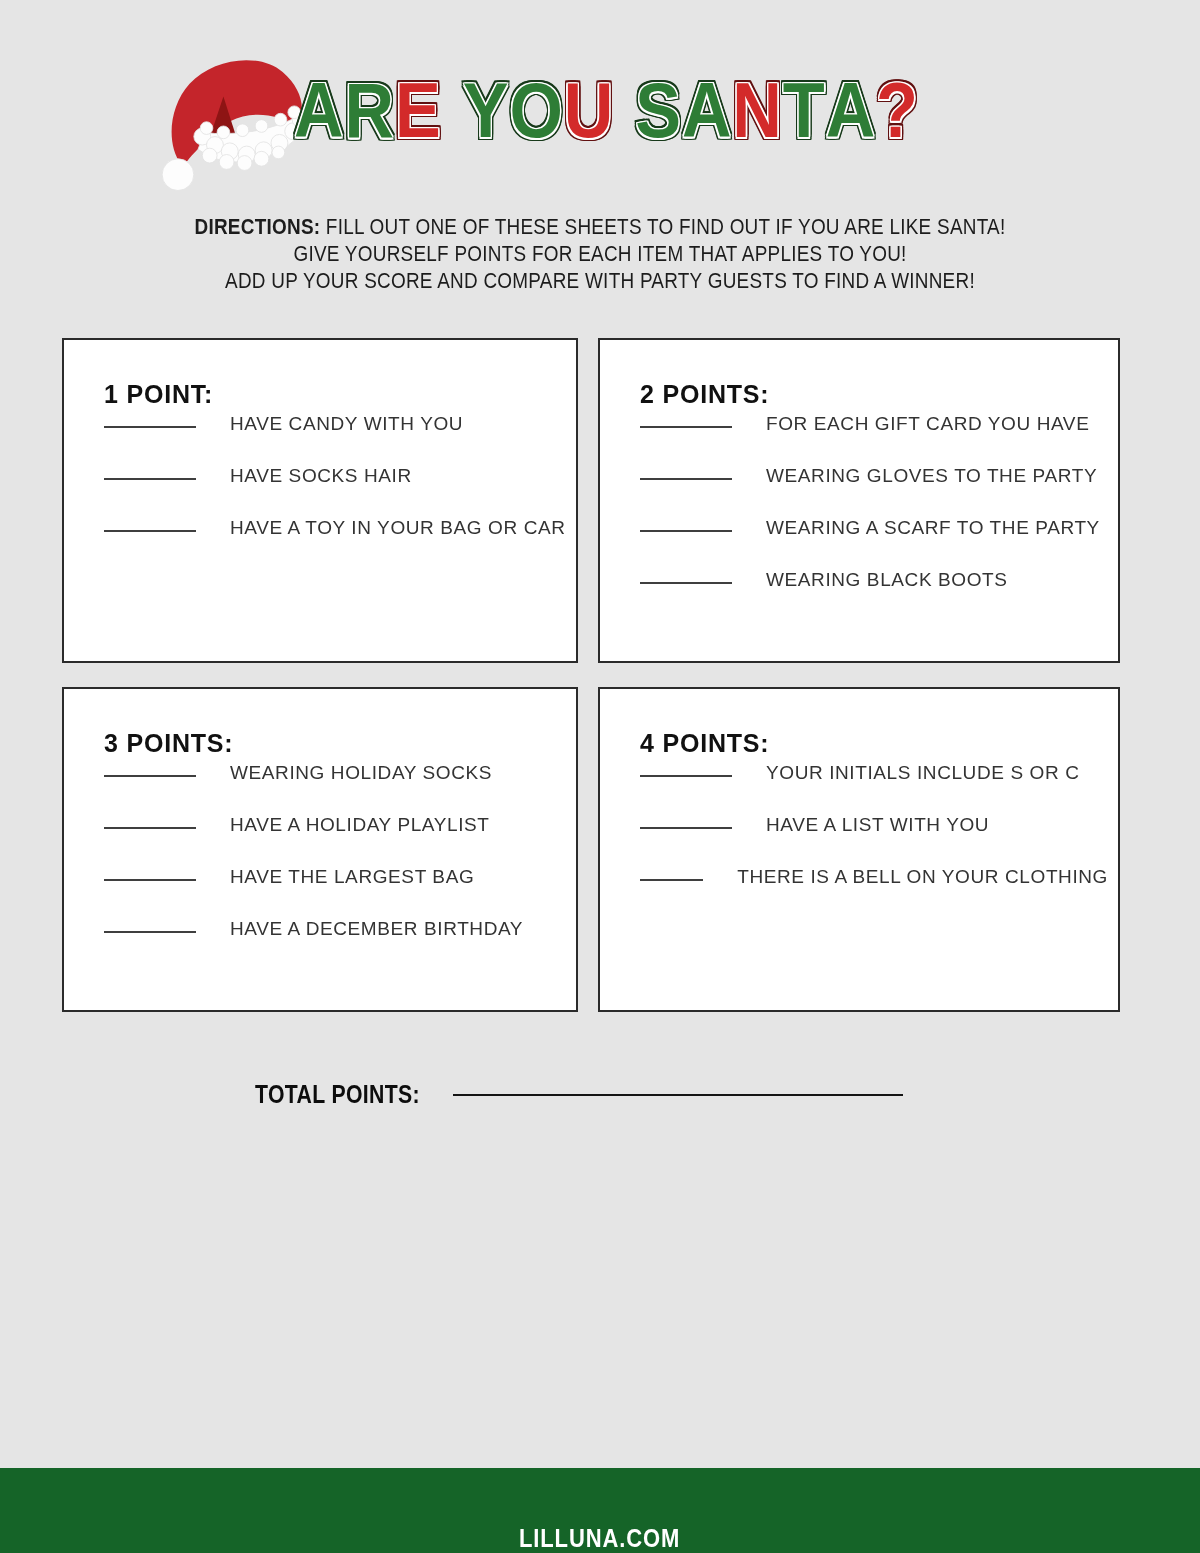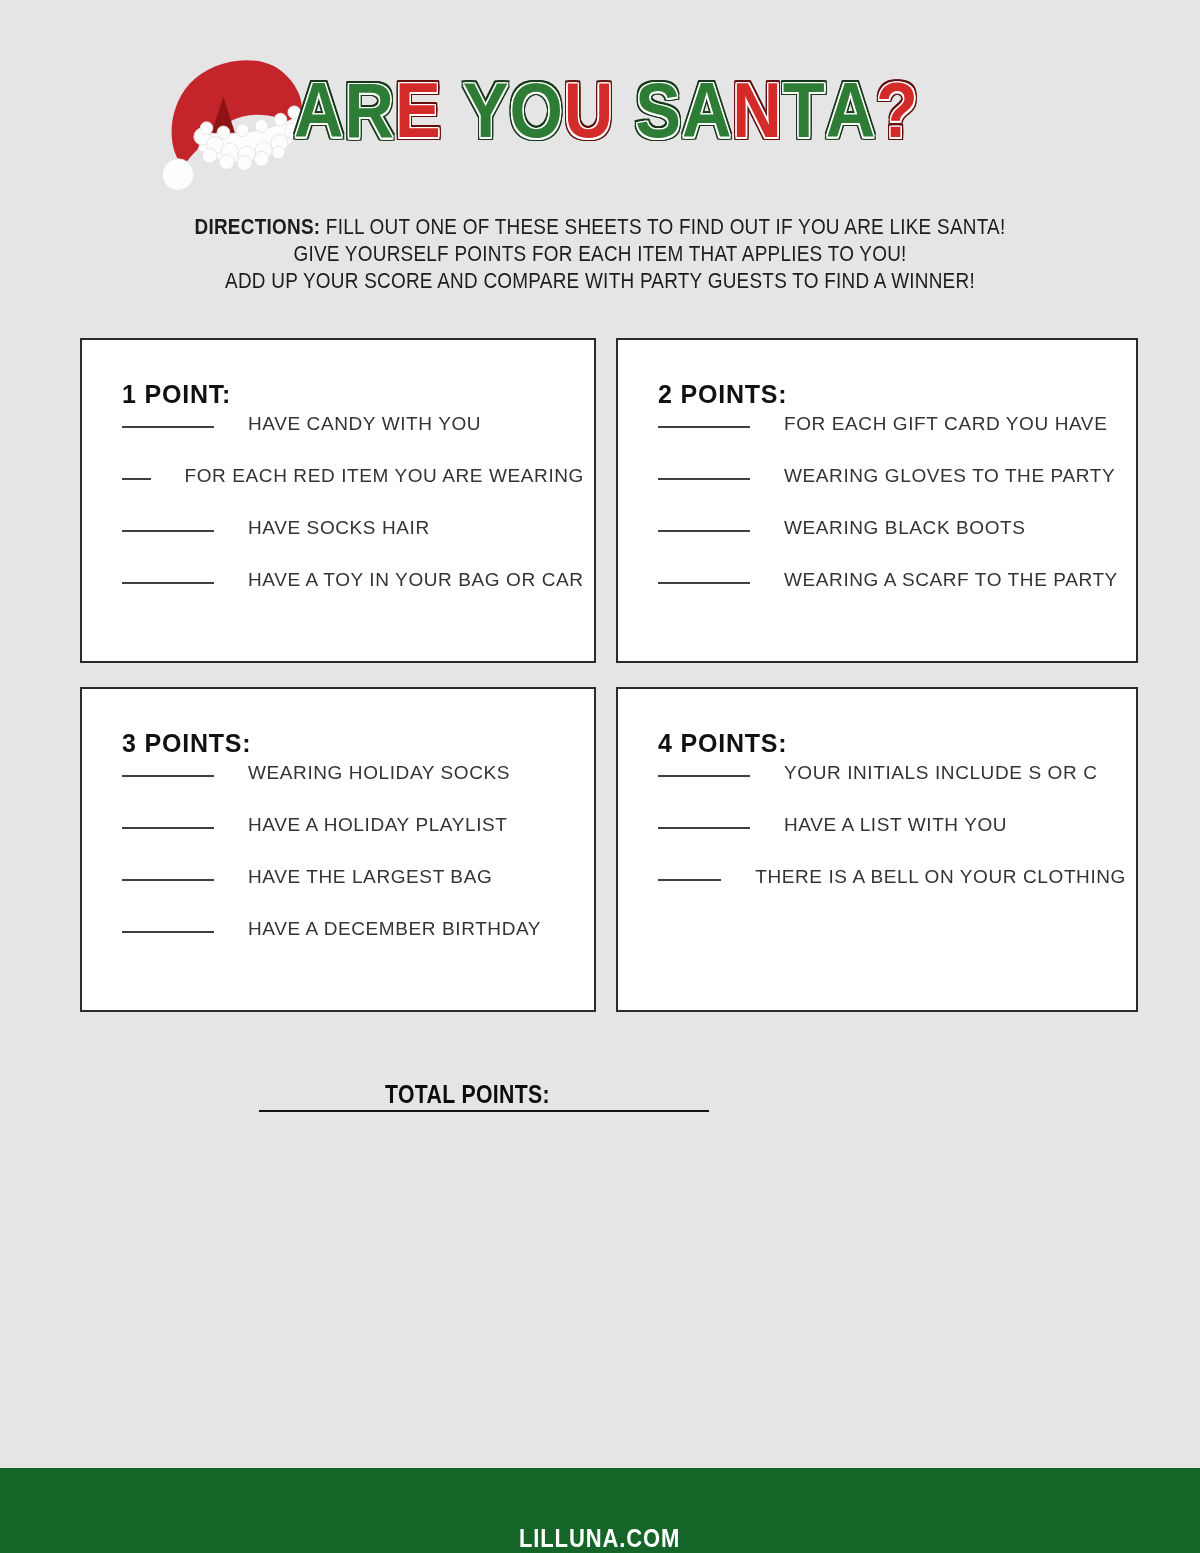--- a/index.html
+++ b/index.html
@@ -50,21 +50,21 @@
   }
   .dir-line{
     font-size:22px;line-height:27px;
     transform:scaleX(0.86);transform-origin:center;
     letter-spacing:0.3px;
   }
   .dir-bold{font-weight:700;}
 
   
   .points-grid{
-    position:absolute;top:338px;left:80px;
+    position:absolute;top:338px;left:62px;
     display:grid;
     grid-template-columns:516px 522px;
     column-gap:20px;row-gap:24px;
   }
   .score-box{
     height:325px;
     border:2px solid #2b2b2b;
     box-sizing:border-box;
     background:#ffffff;
     padding:40px 10px 0 40px;
@@ -82,21 +82,21 @@
   .item-label{
     margin-left:34px;
     font-size:19px;line-height:19px;
     letter-spacing:0.6px;color:#333;
     white-space:nowrap;
   }
 
   
   .total-row{
     position:absolute;left:255px;top:1082px;height:30px;
-    display:flex;align-items:center;flex-direction:column;
+    display:flex;align-items:flex-start;
   }
   .total-label{
     font-size:25px;font-weight:700;line-height:25px;color:#0d0d0d;
     transform:scaleX(0.85);transform-origin:left bottom;
     letter-spacing:0.4px;white-space:nowrap;
   }
   .total-line{
     width:450px;height:12px;margin-left:4px;
     border-bottom:2px solid #141414;
   }
@@ -167,24 +167,20 @@
   <div class="points-grid">
     <div class="score-box">
       <h2 class="box-heading">1 POINT:</h2>
       <div class="box-items">
           <div class="item-row">
             <span class="blank"></span>
             <span class="item-label">HAVE CANDY WITH YOU</span>
           </div>
           <div class="item-row">
             <span class="blank"></span>
-            <span class="item-label">FOR EACH RED ITEM YOU ARE WEARING</span>
-          </div>
-          <div class="item-row">
-            <span class="blank"></span>
             <span class="item-label">HAVE SOCKS HAIR</span>
           </div>
           <div class="item-row">
             <span class="blank"></span>
             <span class="item-label">HAVE A TOY IN YOUR BAG OR CAR</span>
           </div>
         </div>
     </div>
 
     <div class="score-box">
@@ -193,25 +189,25 @@
           <div class="item-row">
             <span class="blank"></span>
             <span class="item-label">FOR EACH GIFT CARD YOU HAVE</span>
           </div>
           <div class="item-row">
             <span class="blank"></span>
             <span class="item-label">WEARING GLOVES TO THE PARTY</span>
           </div>
           <div class="item-row">
             <span class="blank"></span>
+            <span class="item-label">WEARING A SCARF TO THE PARTY</span>
+          </div>
+          <div class="item-row">
+            <span class="blank"></span>
             <span class="item-label">WEARING BLACK BOOTS</span>
-          </div>
-          <div class="item-row">
-            <span class="blank"></span>
-            <span class="item-label">WEARING A SCARF TO THE PARTY</span>
           </div>
         </div>
     </div>
 
     <div class="score-box">
       <h2 class="box-heading">3 POINTS:</h2>
       <div class="box-items">
           <div class="item-row">
             <span class="blank"></span>
             <span class="item-label">WEARING HOLIDAY SOCKS</span>

